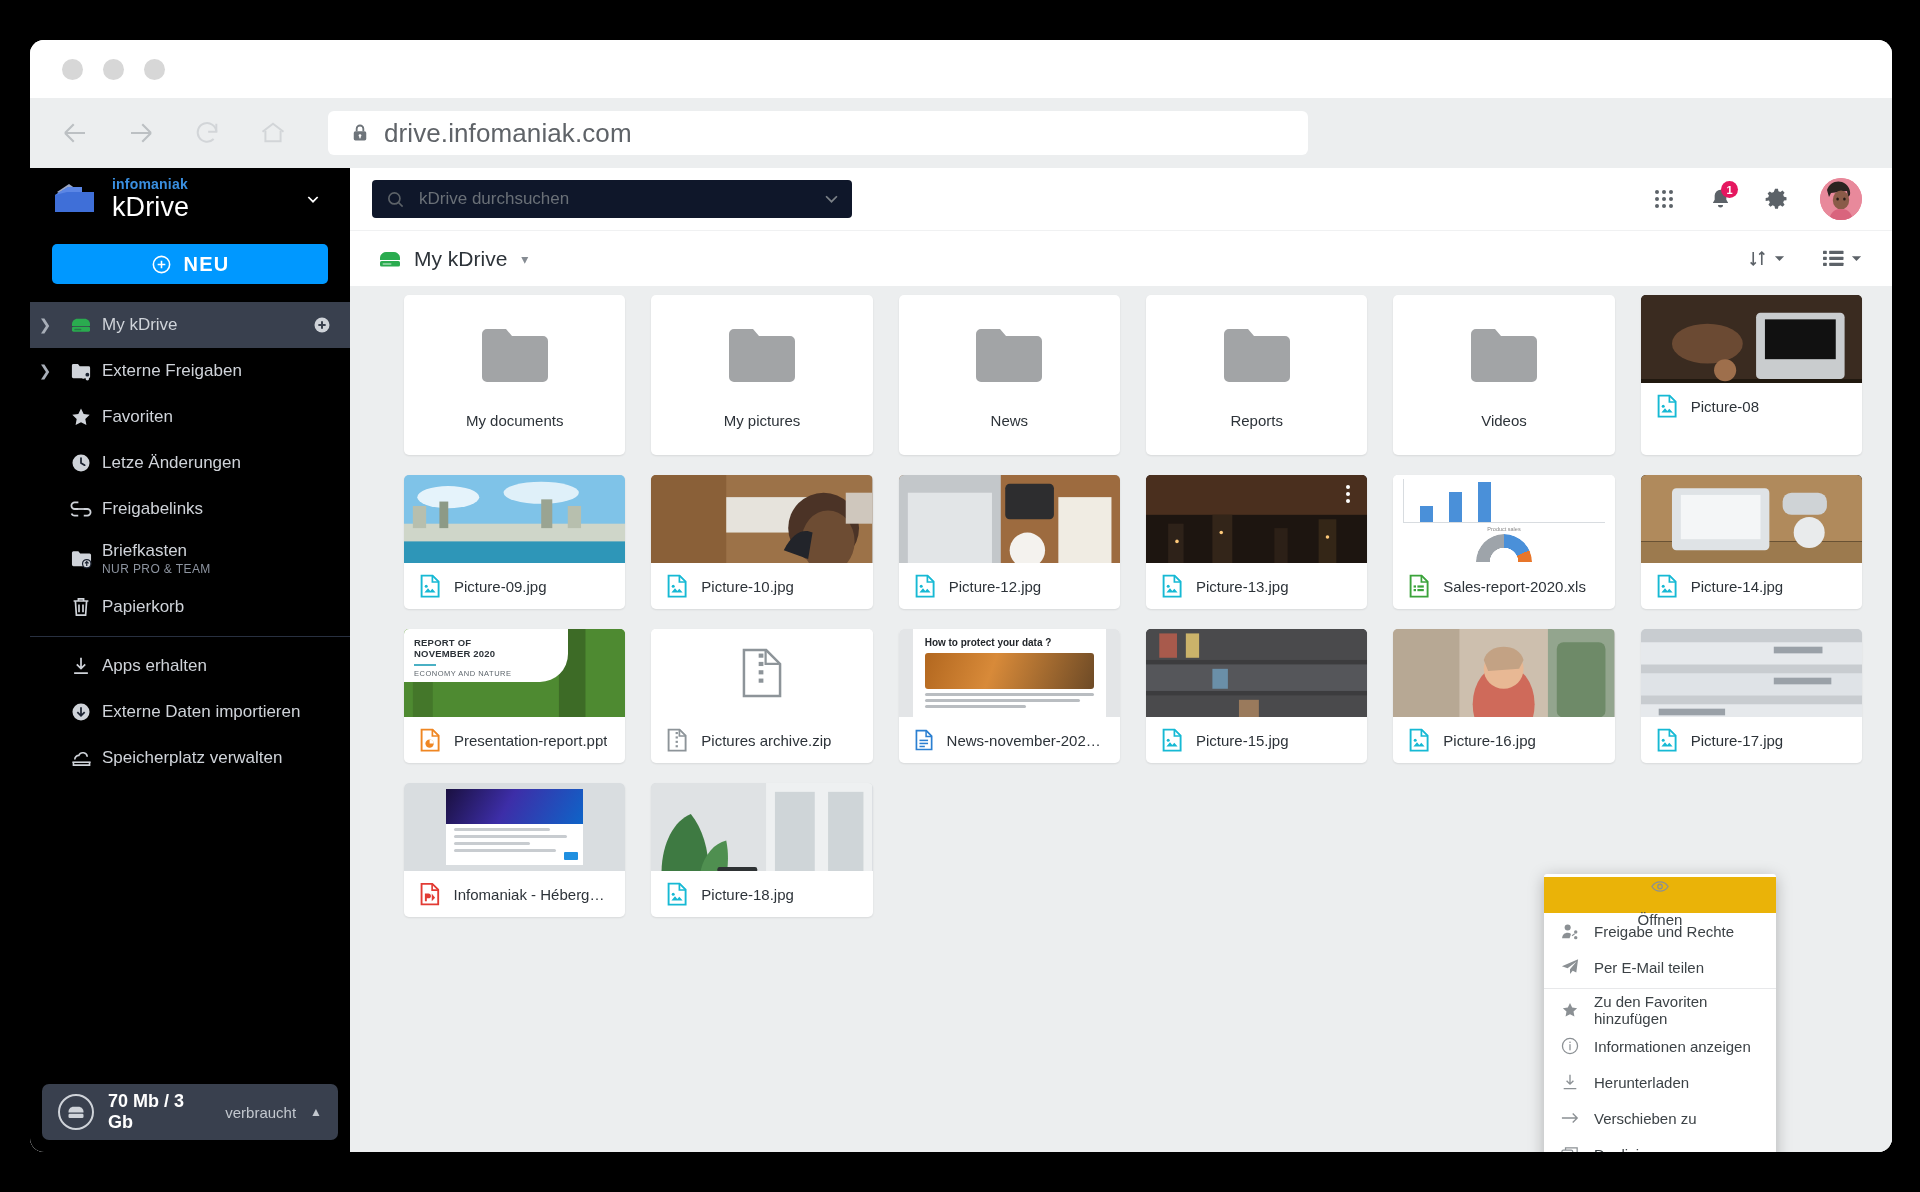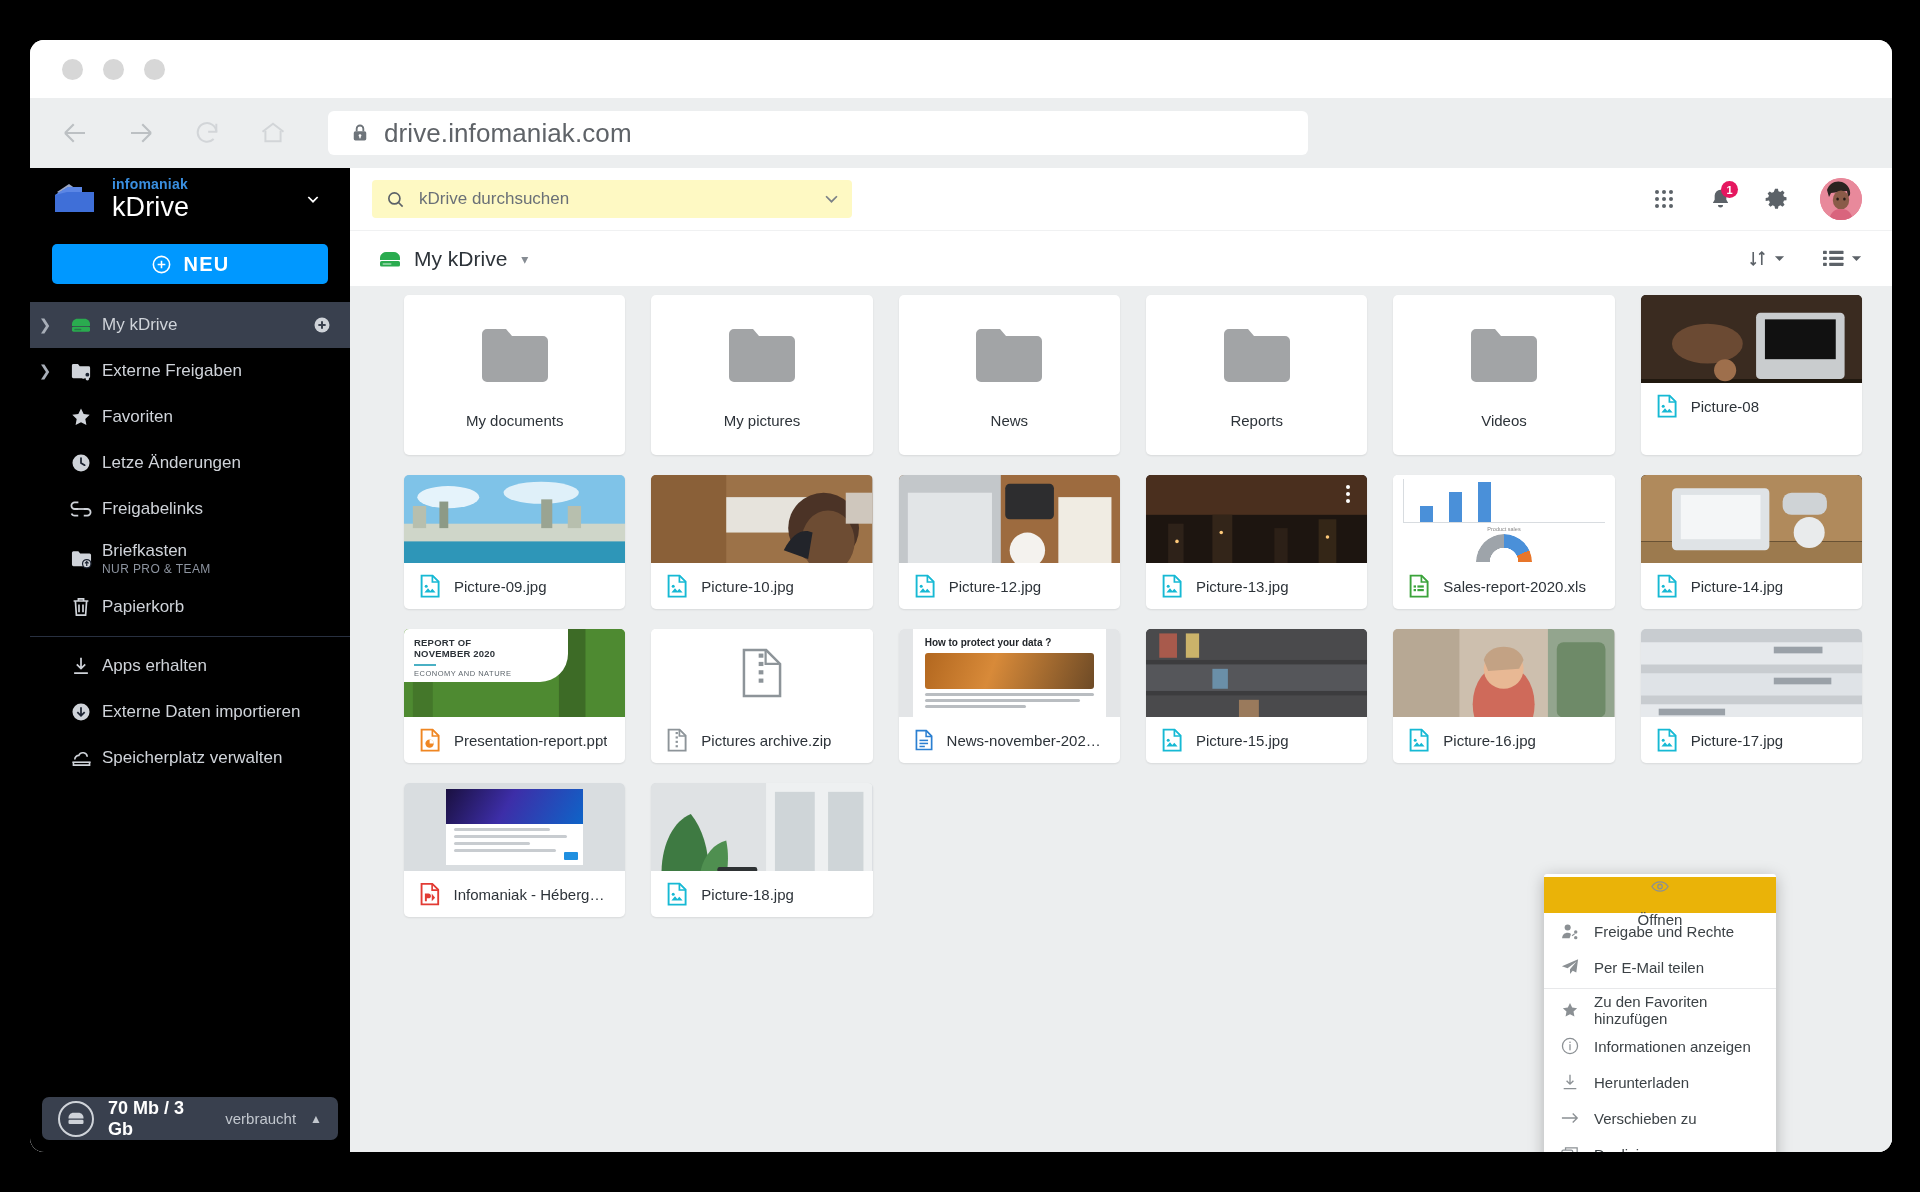--- a/index.html
+++ b/index.html
@@ -80,39 +80,39 @@
   .navrow .ico { width: 42px; display: flex; align-items: center; justify-content: center; flex:0 0 42px;}
   .navrow .lbl { flex: 1; }
   .navrow .lbl b { font-weight: normal; display:block; }
   .navrow .sublbl { display: block; font-size: 12px; color: #8d94a0; letter-spacing: .4px; margin-top: 1px; }
   .navrow .plus { width: 20px; height: 20px; flex: 0 0 20px; }
   .nav-indent { padding-left: 30px; }
   .nav-sep { height: 1px; background: #283040; margin: 6px 0; }
 
   .storage {
     position: absolute; left: 12px; right: 12px; bottom: 12px;
-    height: 43px; background: #39404e; border-radius: 7px;
+    height: 56px; background: #39404e; border-radius: 7px;
     display: flex; align-items: center; padding: 0 16px; gap: 14px;
   }
   .storage-ico {
     width: 36px; height: 36px; border-radius: 50%; border: 2px solid #cfd3d9;
     display: flex; align-items: center; justify-content: center; flex: 0 0 36px;
   }
   .storage-amt { font-size: 18px; font-weight: bold; color: #fff; }
   .storage-lbl { font-size: 15px; color: #c2c7ce; margin-left: 7px; }
   .storage-chev { margin-left: auto; color: #c2c7ce; font-size: 12px; }
 
   
   .main { flex: 1; display: flex; flex-direction: column; background: #eceeef; min-width: 0; }
   .topbar {
     height: 62px; background: #fff; display: flex; align-items: center;
     padding: 0 30px 0 22px; gap: 16px; flex: 0 0 62px;
   }
   .searchbox {
-    width: 480px; height: 38px; background: #fef9c3; border-radius: 4px;
+    width: 480px; height: 38px; background: #0f172a; border-radius: 4px;
     display: flex; align-items: center; gap: 14px; padding: 0 14px;
   }
   .search-ph { flex: 1; font-size: 17px; color: #6a7077; }
   .topbar-spacer { flex: 1; }
   .topicon { width: 40px; height: 40px; display: flex; align-items: center; justify-content: center; position: relative; cursor: pointer; }
   .badge {
     position: absolute; top: 2px; right: 2px; min-width: 17px; height: 17px;
     border-radius: 9px; background: #e5175f; color: #fff; font-size: 11px; font-weight: bold;
     display: flex; align-items: center; justify-content: center; padding: 0 4px;
   }

